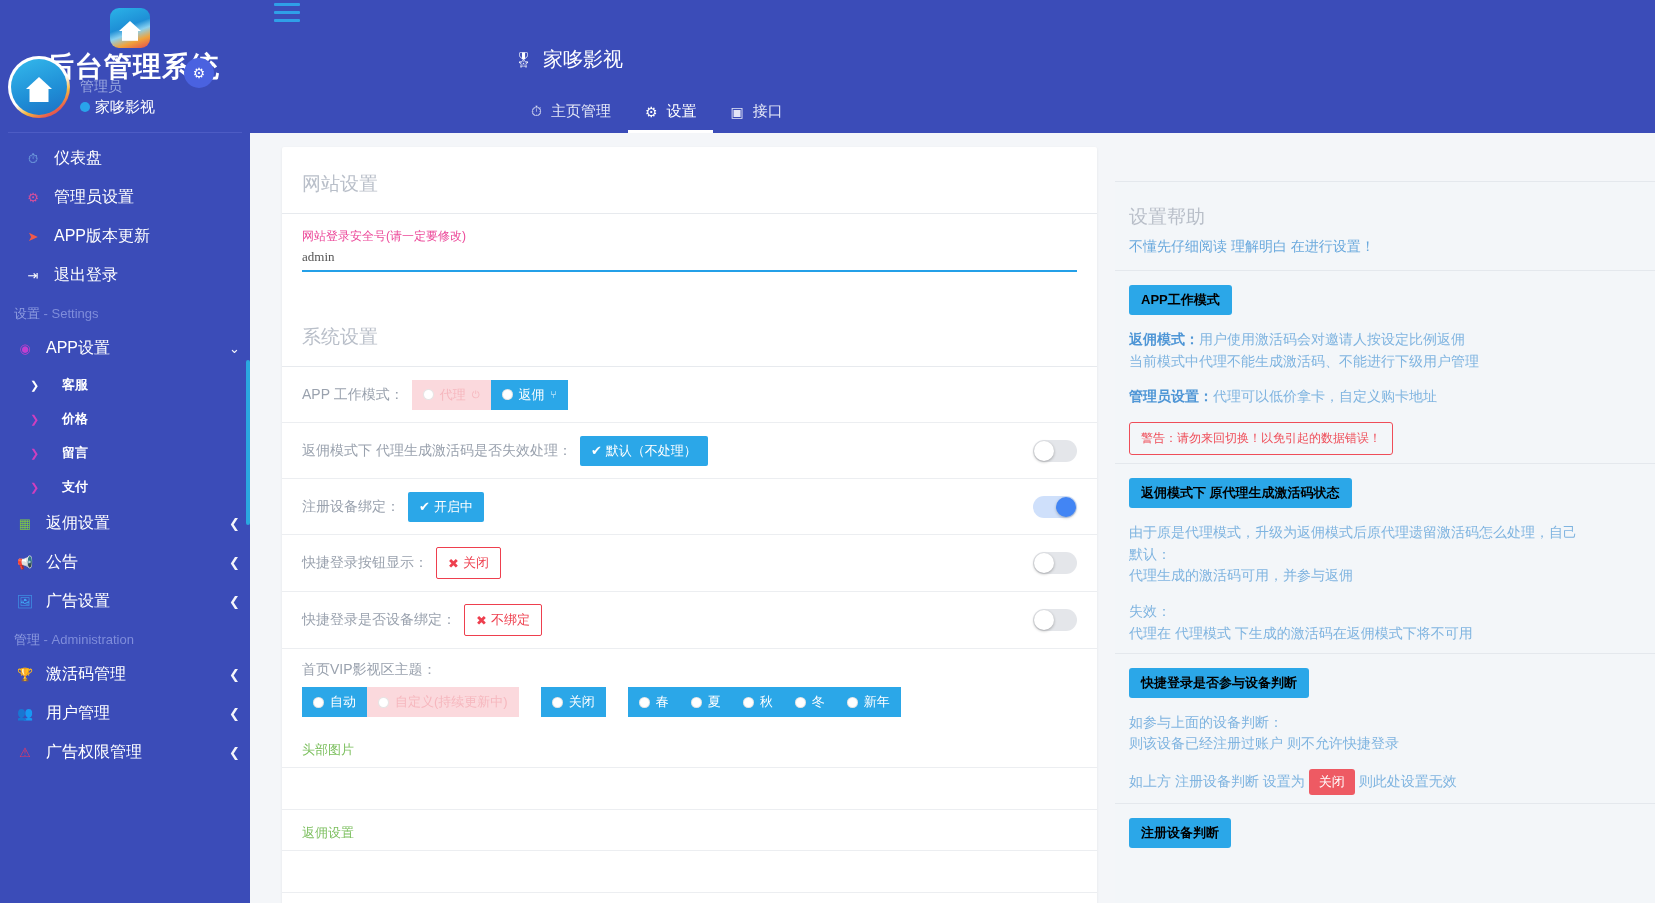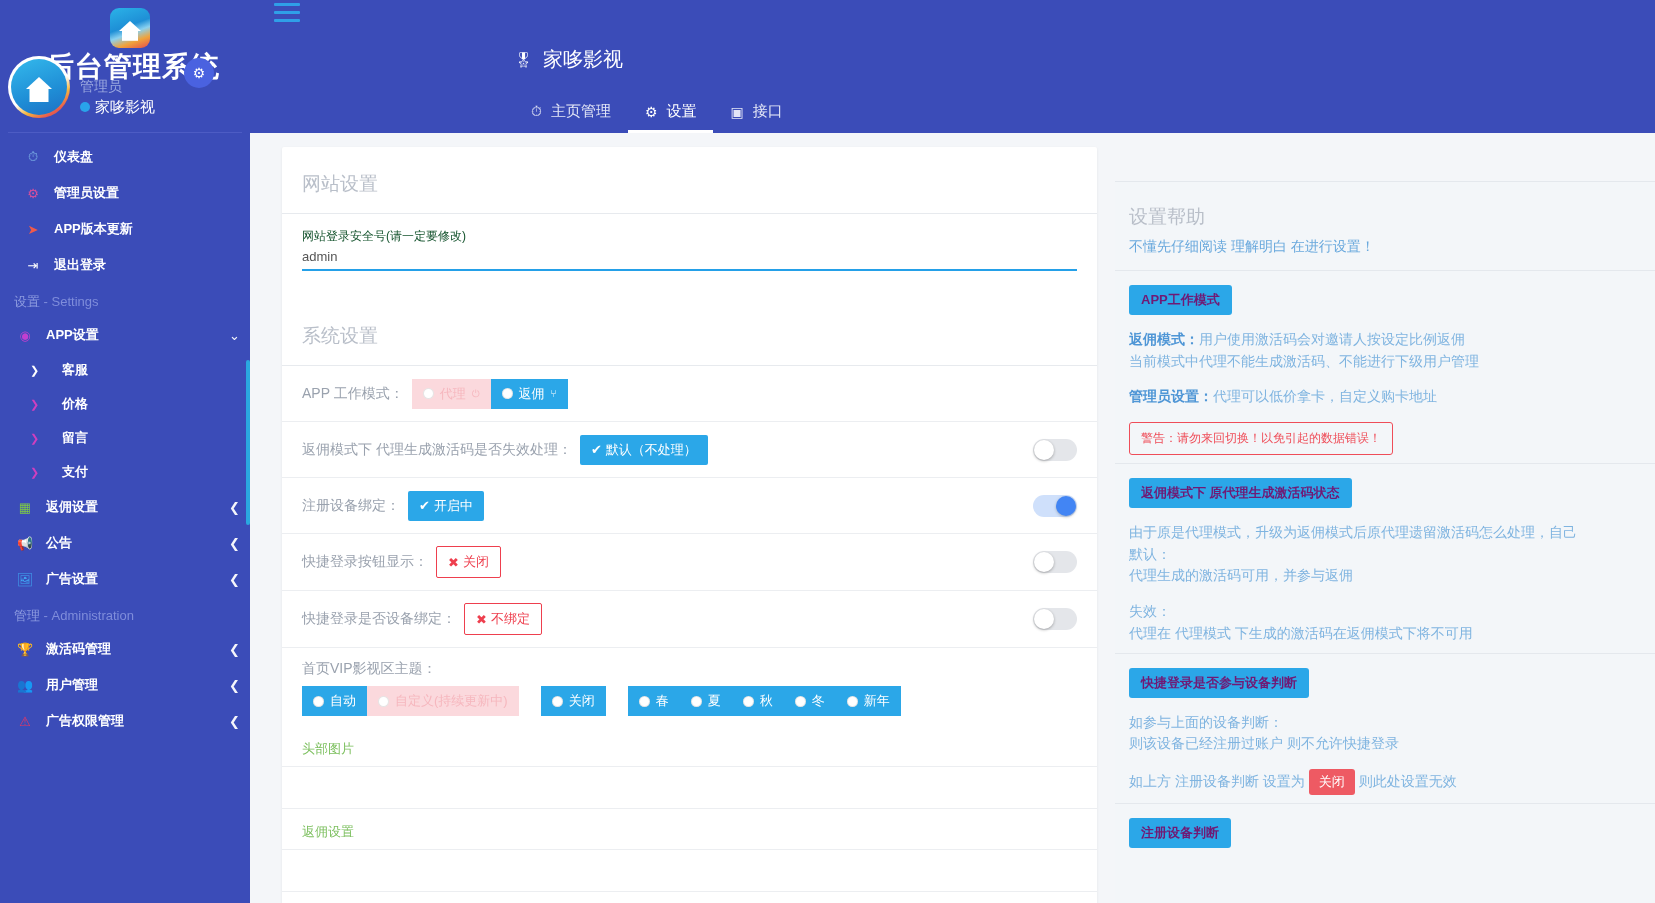--- a/index.html
+++ b/index.html
@@ -127,21 +127,21 @@
     padding: 9px 10px 9px 14px;
     font-size: 14px;
     color: #fff;
     cursor: pointer;
     white-space: nowrap;
   }
   .menu-item .mi-icon {
     width: 22px; text-align: center; margin-right: 10px;
     font-size: 13px; flex: none;
   }
-  .menu-item .mi-label { font-weight: bold; font-size: 13px; }
+  .menu-item .mi-label { font-weight: normal; font-size: 16px; }
   .menu-item .mi-arrow { margin-left: auto; font-size: 13px; opacity: .95; }
 
   .section-title {
     color: #8e9ce0;
     font-size: 13px;
     padding: 10px 0 6px 14px;
     white-space: nowrap;
   }
   .section-title .en { color: #7f8ddb; }
 
@@ -224,33 +224,33 @@
   .card-section-title {
     font-size: 19px;
     color: #b9bfc9;
     padding: 24px 20px 16px 20px;
     border-bottom: 1px solid #e7eaee;
     font-weight: normal;
   }
   .field-wrap { padding: 14px 20px 0 20px; }
   .field-label {
     font-size: 12px;
-    color: #14532d;
+    color: #ec4899;
     margin-bottom: 2px;
   }
   .field-input {
     width: 100%;
     border: none;
     border-bottom: 2px solid #24a0e8;
     outline: none;
     font-size: 13px;
     color: #555;
     padding: 0 0 5px 0;
     background: transparent;
-    font-family: Liberation Sans, sans-serif;
+    font-family: Liberation Serif, serif;
   }
   .spacer-28 { height: 28px; }
 
   .form-row {
     display: flex;
     align-items: center;
     padding: 12px 20px;
     border-bottom: 1px solid #eceef1;
     min-height: 56px;
   }
@@ -358,21 +358,21 @@
   .help-sub {
     font-size: 14px; color: #6aa9dd;
     padding: 0 14px 14px 14px;
     border-bottom: 1px solid #e4e8ed;
   }
   .help-block { padding: 14px 14px 8px 14px; }
   .help-block.bordered { border-top: 1px solid #e4e8ed; }
   .tag {
     display: inline-block;
     background: #2ba7e8;
-    color: #701a75;
+    color: #000000;
     font-size: 13px;
     font-weight: bold;
     padding: 6px 12px;
     border-radius: 3px;
     margin-bottom: 14px;
     cursor: pointer;
   }
   .help-p {
     font-size: 14px; color: #7fb4e0;
     line-height: 1.55;

